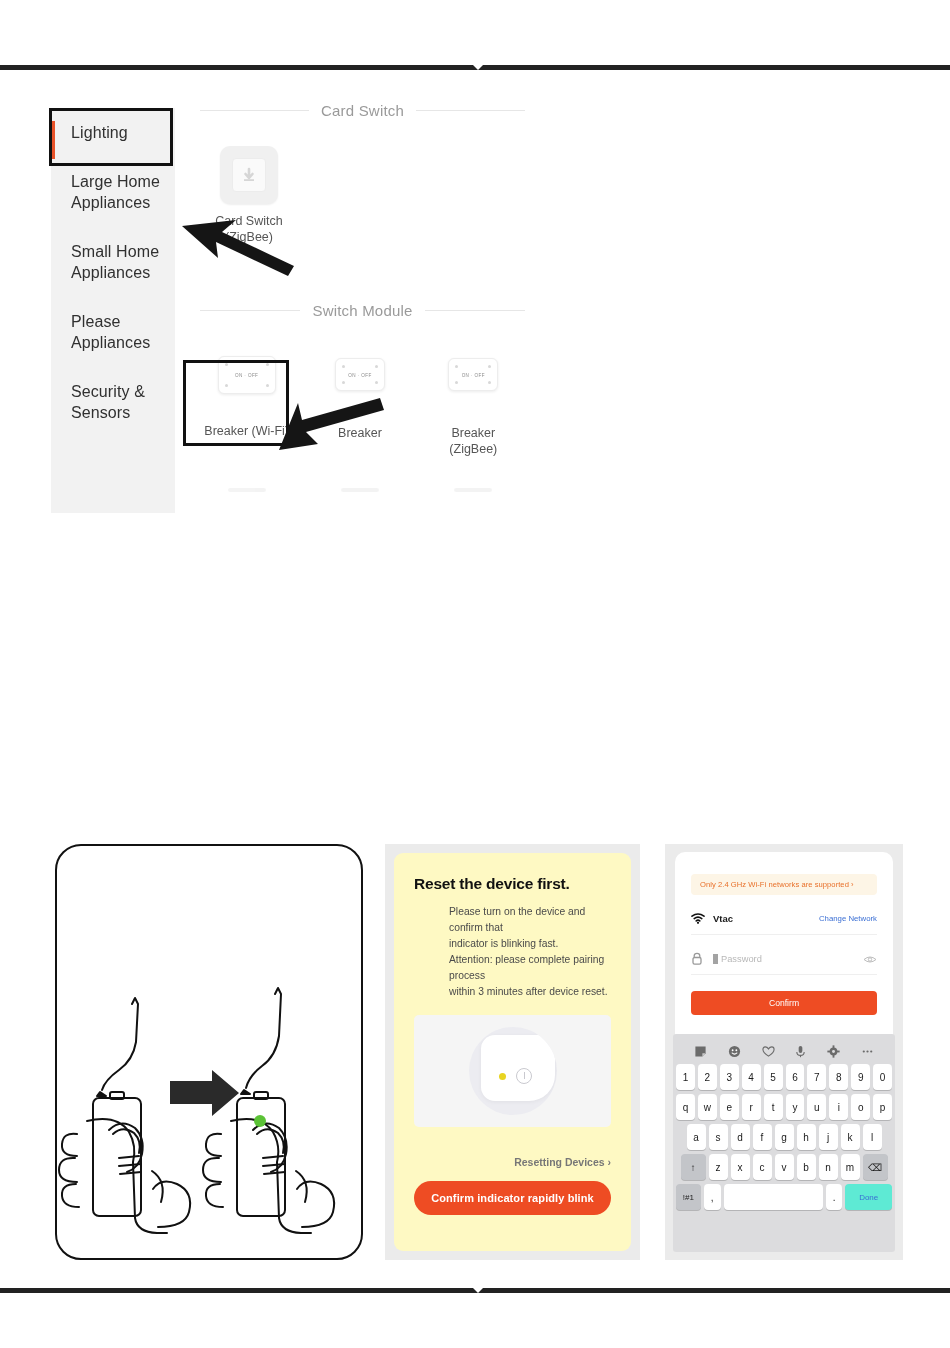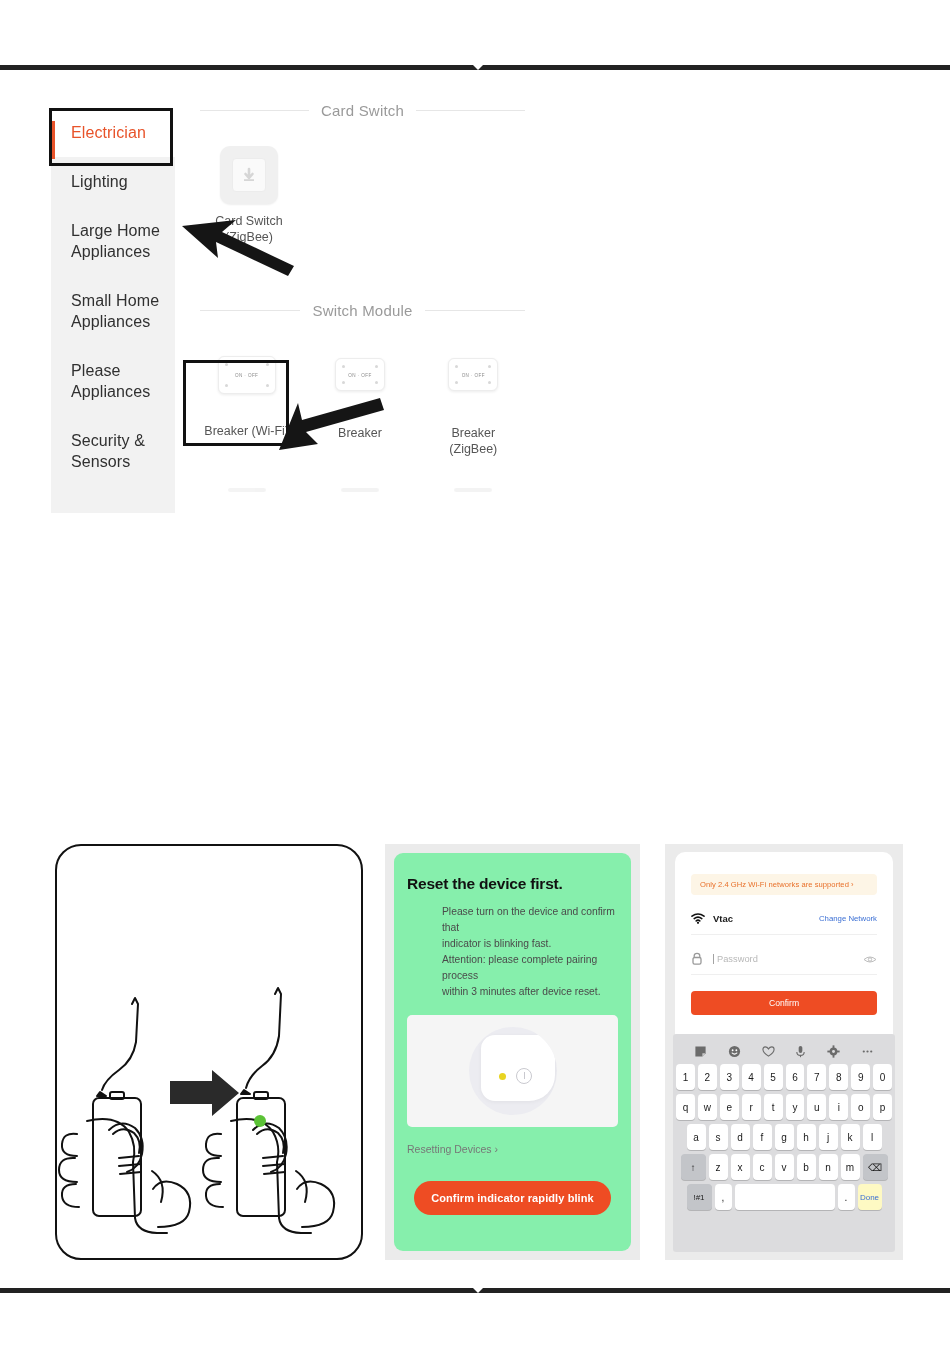--- a/index.html
+++ b/index.html
@@ -98,21 +98,21 @@
   #panels { position:absolute; left:0; top:840px; width:950px; height:430px; }
 
   
   .ill-frame {
     position:absolute; left:55px; top:4px; width:308px; height:416px;
     border:2.5px solid #111; border-radius:26px; background:#fff;
   }
 
   
   .p2-outer { position:absolute; left:385px; top:4px; width:255px; height:416px; background:#ebebeb; padding:9px; }
-  .p2 { width:100%; height:100%; background:#86efac; border-radius:9px; padding:22px 13px 0; position:relative; }
+  .p2 { width:100%; height:100%; background:#fef9c3; border-radius:9px; padding:22px 20px 0; position:relative; }
   .p2 h1 { font-size:15.5px; font-weight:bold; color:#111; margin-bottom:11px; letter-spacing:-.2px; }
   .p2 p  { font-size:10.3px; line-height:16px; color:#4a4a4a;margin-left:35px; }
   .p2 .illo {
     margin-top:15px; width:100%; height:112px; background:#f5f5f5; border-radius:5px;
     display:flex; align-items:center; justify-content:center;
   }
   .dev-circle {
     width:88px;height:88px;border-radius:50%;background:#ececf1;position:relative;overflow:hidden;
   }
   .dev-circle .body {
@@ -120,75 +120,72 @@
     box-shadow:0 1px 4px rgba(0,0,0,.05);
   }
   .dev-circle .led { position:absolute;left:30px;top:46px;width:7px;height:7px;border-radius:50%;background:#e8d421; }
   .dev-circle .pwr {
     position:absolute;left:47px;top:41px;width:16px;height:16px;border-radius:50%;
     border:1px solid #c9c9cf;
   }
   .dev-circle .pwr:after{
     content:"";position:absolute;left:7px;top:2.5px;width:1.2px;height:7px;background:#c9c9cf;
   }
-  .p2 .reslink { margin-top:16px; text-align:left; font-size:10.5px; color:#777; }
+  .p2 .reslink { margin-top:29px; text-align:right; font-size:10.5px; color:#777;font-weight:bold; }
   .p2 .cta {
     position:absolute; left:20px; bottom:36px; width:calc(100% - 40px); height:34px;
     background:#ee4c23; border-radius:17px; color:#fff; font-size:11px; font-weight:bold;
     display:flex;align-items:center;justify-content:center; letter-spacing:.1px;
   }
 
   
   .p3-outer { position:absolute; left:665px; top:4px; width:238px; height:416px; background:#ebebeb; }
   .p3-card { position:absolute; left:10px; top:8px; width:218px; height:205px; background:#fff; border-radius:10px; padding:22px 16px 0; }
   .banner {
     background:#fdf5e6; border-radius:4px; padding:6px 9px; font-size:7.6px; color:#e8702a; letter-spacing:.05px;
   }
   .wrow { display:flex; align-items:center; height:32px; margin-top:8px; border-bottom:1px solid #efefef; }
   .wrow .gl { width:22px; display:flex; align-items:center; }
   .wrow .ssid { flex:1; font-size:9.5px; color:#1a1a1a; font-weight:bold; }
   .wrow .chg { font-size:7.8px; color:#3b6fd4;text-align:center; }
-  .wrow .pwd { flex:1; font-size:9.3px; color:#b8b8b8; border-left:1px solid #a3a3a3; padding-left:3px; }
+  .wrow .pwd { flex:1; font-size:9.3px; color:#b8b8b8; border-left:5px solid #a3a3a3; padding-left:3px; }
   .p3-card .cta2 {
     margin-top:16px; height:24px; background:#ee4c23; border-radius:4px;
     color:#fff; font-size:8.6px; display:flex;align-items:center;justify-content:center;
   }
 
   .kb { position:absolute; left:8px; top:190px; width:222px; height:218px; background:#dcdcde; border-radius:3px; padding:4px 3px; }
   .kb-tools { display:flex; align-items:center; justify-content:space-around; height:26px; padding:0 8px; }
   .kb-row { display:flex; justify-content:center; gap:3px; margin-bottom:4px; }
   .key {
     width:19px;height:26px;background:#fff;border-radius:4px;
     display:flex;align-items:center;justify-content:center;
     font-size:10px;color:#1b1b1b;box-shadow:0 1px 0 rgba(0,0,0,.18);
   }
   .key.wide { width:25px; background:#c3c5c9; }
   .key.sym  { width:25px; background:#c3c5c9; font-size:8px; }
   .key.spc  { width:100px; }
-  .key.done { width:24px; color:#3b6fd4; font-size:8px; background:#fef9c3;text-align:center; }
+  .key.done { width:47px; color:#3b6fd4; font-size:8px; background:#5eead4;text-align:center; }
   .key.pm   { width:17px; }
 </style>
 </head>
 <body>
 
 <div id="page">
 
   <div class="page-rule top">
     <div class="rule-notch"></div>
   </div>
   <div class="page-rule bottom">
     <div class="rule-notch"></div>
   </div>
 
   <div id="picker">
 
     <div class="sidebar">
-      <div class="side-item sel">
-        <span>Electrician</span>
-      </div>
       <div class="side-item">
         <span>Lighting</span>
       </div>
       <div class="side-item">
         <span>Large Home Appliances</span>
       </div>
       <div class="side-item">
         <span>Small Home Appliances</span>
       </div>
       <div class="side-item">

